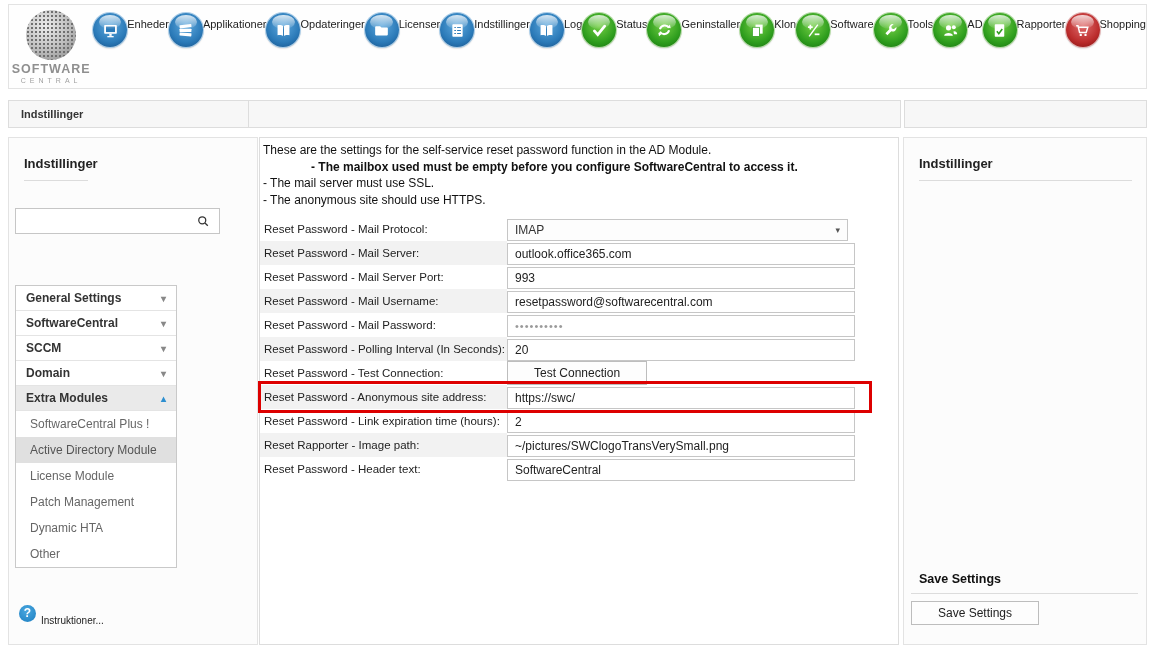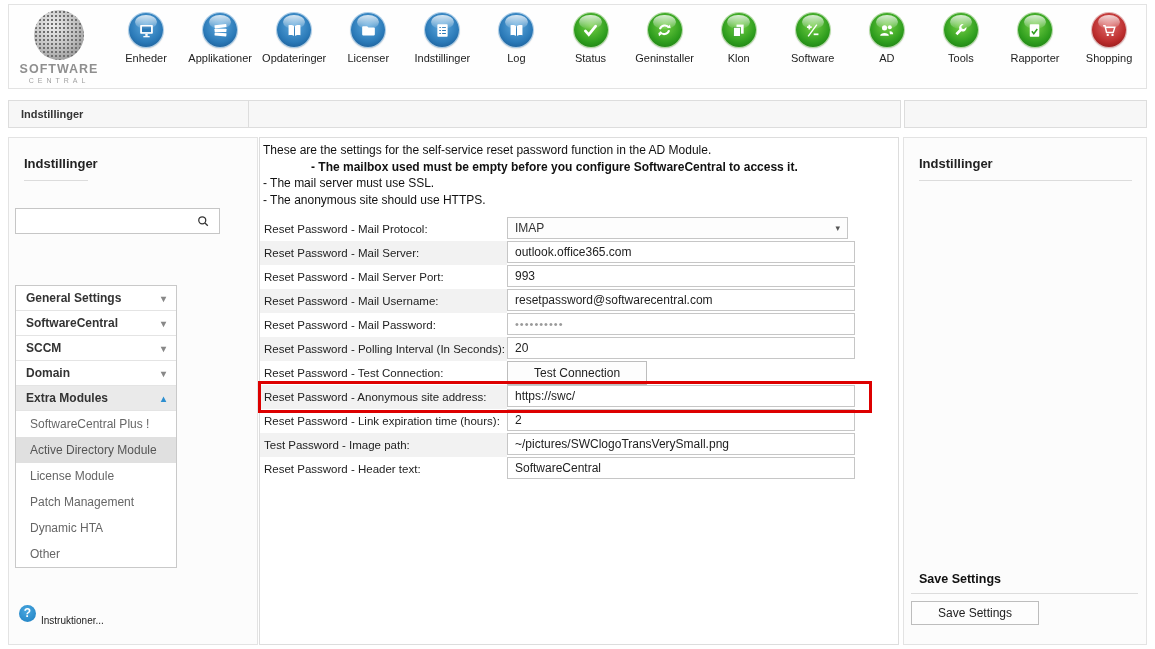--- a/index.html
+++ b/index.html
@@ -8,21 +8,21 @@
   
   .toolbar { position:absolute; left:8px; top:4px; width:1139px; height:85px; border:1px solid #e3e3e3; background:#fefefe; display:flex; align-items:stretch; }
   .logo { width:100px; display:flex; flex-direction:column; align-items:center; justify-content:flex-start; padding-top:5px; }
   .logo-sphere { width:50px; height:50px; border-radius:50%;
      background: radial-gradient(circle at 38% 32%, #e8e8e8, #b5b5b5 55%, #8d8d8d 90%);
      background-image: radial-gradient(#6f6f6f 0.9px, transparent 1.1px), radial-gradient(circle at 38% 32%, #ececec, #bcbcbc 55%, #909090 90%);
      background-size: 4px 4px, 100% 100%; }
   .logo-t1 { font-size:12.5px; font-weight:bold; color:#8f8f8f; letter-spacing:1px; margin-top:2px; }
   .logo-t2 { font-size:7px; color:#a0a0a0; letter-spacing:4px; margin-top:1px; }
   .tb-items { flex:1; display:flex; padding-top:8px; }
-  .tb-item { flex:1; display:flex; flex-direction:column; align-items:center; cursor:pointer; }
+  .tb-item { flex:1; display:flex; flex-direction:row; align-items:flex-start; cursor:pointer; }
   .orb { position:relative; width:34px; height:34px; border-radius:50%; display:flex; align-items:center; justify-content:center; }
   .orb svg { width:19px; height:19px; position:relative; z-index:2; }
   .orb::after { content:""; position:absolute; top:2px; left:17%; width:66%; height:42%; border-radius:50%;
      background:linear-gradient(rgba(255,255,255,.8), rgba(255,255,255,.05)); z-index:3; }
   .orb-blue { background: radial-gradient(circle at 50% 38%, #5da8dd, #2b7ab8 60%, #124e86); box-shadow:0 0 0 1px #a9cde9, 0 1px 2px rgba(0,0,0,.35); }
   .orb-green { background: radial-gradient(circle at 50% 38%, #74cf45, #2f9e1e 60%, #14700c); box-shadow:0 0 0 1px #b2dca2, 0 1px 2px rgba(0,0,0,.35); }
   .orb-red { background: radial-gradient(circle at 50% 38%, #df6b6b, #bb2c2c 60%, #7e0f0f); box-shadow:0 0 0 1px #e3b3b3, 0 1px 2px rgba(0,0,0,.35); }
   .tb-label { font-size:11px; color:#222; margin-top:5px; white-space:nowrap; }
 
   
@@ -54,21 +54,21 @@
   .acc-sub.active { background:#e0e0e0; color:#555; }
 
   .instructions { position:absolute; left:10px; top:463px; display:flex; align-items:center; cursor:pointer; }
   .q-ic { width:17px; height:17px; border-radius:50%; background:radial-gradient(circle at 45% 35%, #4aa8e0, #1c7ec0); color:#fff; font-size:12px; font-weight:bold; text-align:center; line-height:17px; margin-right:5px; }
   .instructions span.lbl { font-size:10px; color:#222;margin-top:14px; }
 
   
   .intro { padding:4px 8px 0 3px; font-size:12px; line-height:16.5px; color:#111; }
   .intro .b { font-weight:bold;margin-left:48px; }
   .form { margin-top:9px; }
-  .frow { height:24px; display:flex; align-items:flex-start; position:relative; }
+  .frow { height:24px; display:flex; align-items:flex-end; position:relative; }
   .flabel { width:247px; height:24px; line-height:24px; padding-left:4px; font-size:11.5px; color:#222; white-space:nowrap; }
   .frow.shade .flabel { background:#f2f2f2; }
   .fctrl { display:flex; align-items:center; }
   .tinput { width:348px; height:22px; border:1px solid #c6c6c6; background:#fff; font-size:12px; padding:0 7px; color:#222; outline:none; font-family:"Liberation Sans", sans-serif; }
   .tinput.pw { color:#9a9a9a; letter-spacing:1px; font-size:11px; }
   .selectbox { width:341px; height:22px; border:1px solid #c6c6c6; background:#fdfdfd; display:flex; align-items:center; justify-content:space-between; padding:0 7px; font-size:12px; cursor:pointer; }
   .selectbox .caret { font-size:9px; color:#555; }
   .btn { height:24px; border:1px solid #bdbdbd; background:#fdfdfd; font-size:12px; color:#222; padding:0 26px; cursor:pointer; font-family:"Liberation Sans", sans-serif; }
   .frow.redbox::after { content:""; position:absolute; left:-2px; right:26px; top:-4px; bottom:-4px; border:3px solid #dd0000; pointer-events:none; z-index:5; }
 
@@ -175,36 +175,36 @@
           <svg viewBox="0 0 24 24" stroke="#fff" fill="none">
             <path stroke-width="2.2" d="M8 4.8v6M5 7.8h6"></path>
             <path stroke-width="1.8" d="M17.5 4.5l-11 15"></path>
             <path stroke-width="2.2" d="M13.5 16.8h6"></path>
           </svg>
         </div>
       <div class="tb-label">Software</div>
     </div>
     <div class="tb-item">
       <div class="orb orb-green">
+          <svg viewBox="0 0 24 24">
+            <path fill="#fff" d="M19.6 7.6a4.9 4.9 0 0 1-6.6 5.4l-4.9 4.9-2.5-2.5 4.9-4.9a4.9 4.9 0 0 1 5.4-6.6L13 6.8l.7 2.6 2.6.7 3.3-2.5z"></path>
+          </svg>
+        </div>
+      <div class="tb-label">Tools</div>
+    </div>
+    <div class="tb-item">
+      <div class="orb orb-green">
           <svg viewBox="0 0 24 24" fill="#fff">
             <circle cx="9.5" cy="8.7" r="3.2"></circle>
             <path d="M4 18.5c0-4.6 11-4.6 11 0z"></path>
             <circle cx="16.2" cy="8" r="2.5"></circle>
             <path d="M15.8 13.2c2.5-.5 4.6.9 4.6 3.6h-4z"></path>
           </svg>
         </div>
       <div class="tb-label">AD</div>
-    </div>
-    <div class="tb-item">
-      <div class="orb orb-green">
-          <svg viewBox="0 0 24 24">
-            <path fill="#fff" d="M19.6 7.6a4.9 4.9 0 0 1-6.6 5.4l-4.9 4.9-2.5-2.5 4.9-4.9a4.9 4.9 0 0 1 5.4-6.6L13 6.8l.7 2.6 2.6.7 3.3-2.5z"></path>
-          </svg>
-        </div>
-      <div class="tb-label">Tools</div>
     </div>
     <div class="tb-item">
       <div class="orb orb-green">
           <svg viewBox="0 0 24 24">
             <rect x="6" y="4" width="12" height="16" rx="1" fill="#fff"></rect>
             <path d="M8.7 13l2.4 3 4.4-6" stroke="#2f9e1e" stroke-width="2" fill="none"></path>
           </svg>
         </div>
       <div class="tb-label">Rapporter</div>
     </div>
@@ -334,21 +334,21 @@
           <input class="tinput" value="https://swc/" style="">
         </div>
     </div>
     <div class="frow">
       <div class="flabel">Reset Password - Link expiration time (hours):</div>
       <div class="fctrl">
           <input class="tinput" value="2" style="">
         </div>
     </div>
     <div class="frow shade">
-      <div class="flabel">Test Password - Image path:</div>
+      <div class="flabel">Reset Rapporter - Image path:</div>
       <div class="fctrl">
           <input class="tinput" value="~/pictures/SWClogoTransVerySmall.png" style="">
         </div>
     </div>
     <div class="frow">
       <div class="flabel">Reset Password - Header text:</div>
       <div class="fctrl">
           <input class="tinput" value="SoftwareCentral" style="">
         </div>
     </div>

